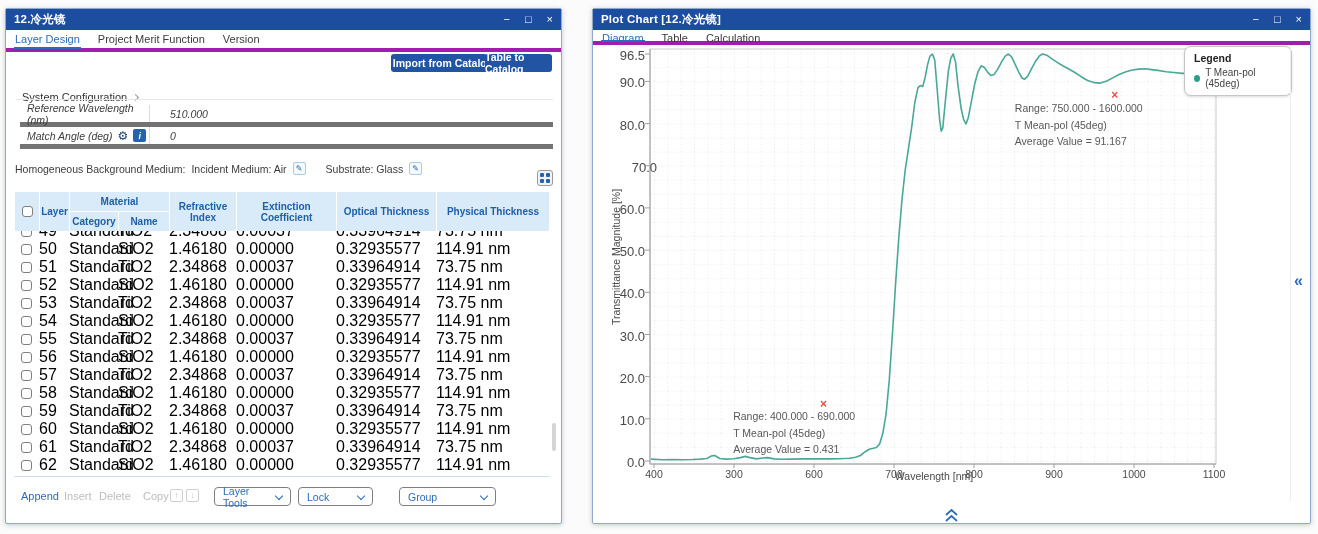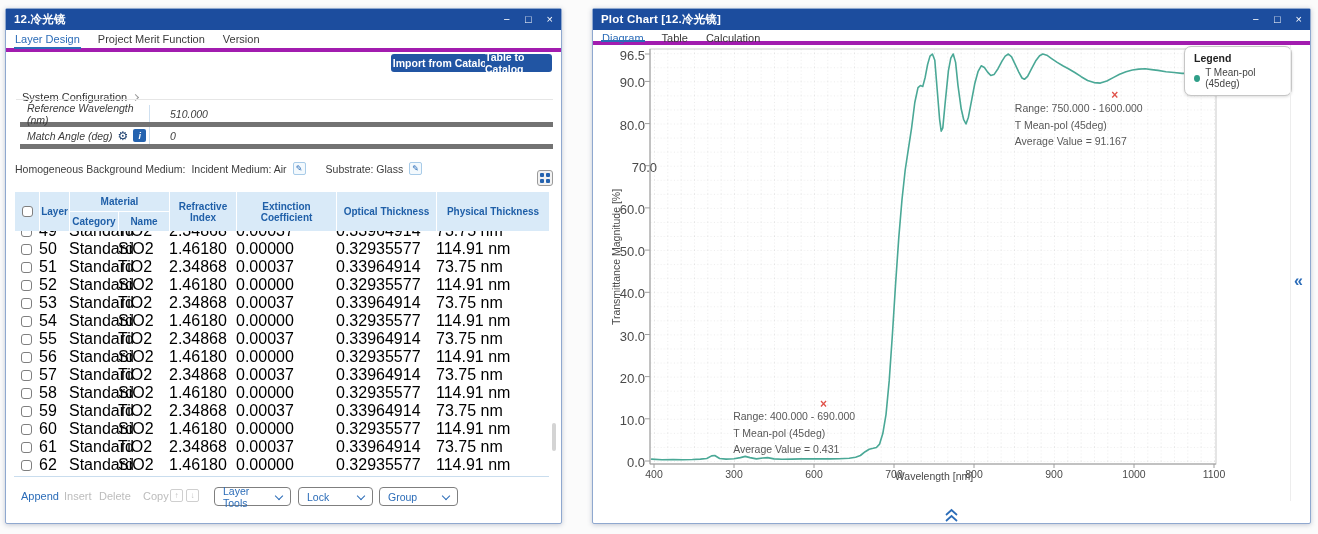--- a/index.html
+++ b/index.html
@@ -377,21 +377,21 @@
         <span>↓</span>
       </span>
     <span class="dd" style="left:208px; width:77px;">
       <span>Layer Tools</span>
       <span class="chev-d"></span>
       </span>
     <span class="dd" style="left:292px; width:75px;">
       <span>Lock</span>
       <span class="chev-d"></span>
       </span>
-    <span class="dd" style="left:373px; width:79px;align-items:center;">
+    <span class="dd" style="left:393px; width:97px;align-items:center;">
       <span>Group</span>
       <span class="chev-d"></span>
       </span>
   </div>
 </div>
 
 <div class="window" id="win-right">
   <div class="titlebar">
     <span class="t">Plot Chart [12.冷光镜]</span>
     <span class="win-controls">

